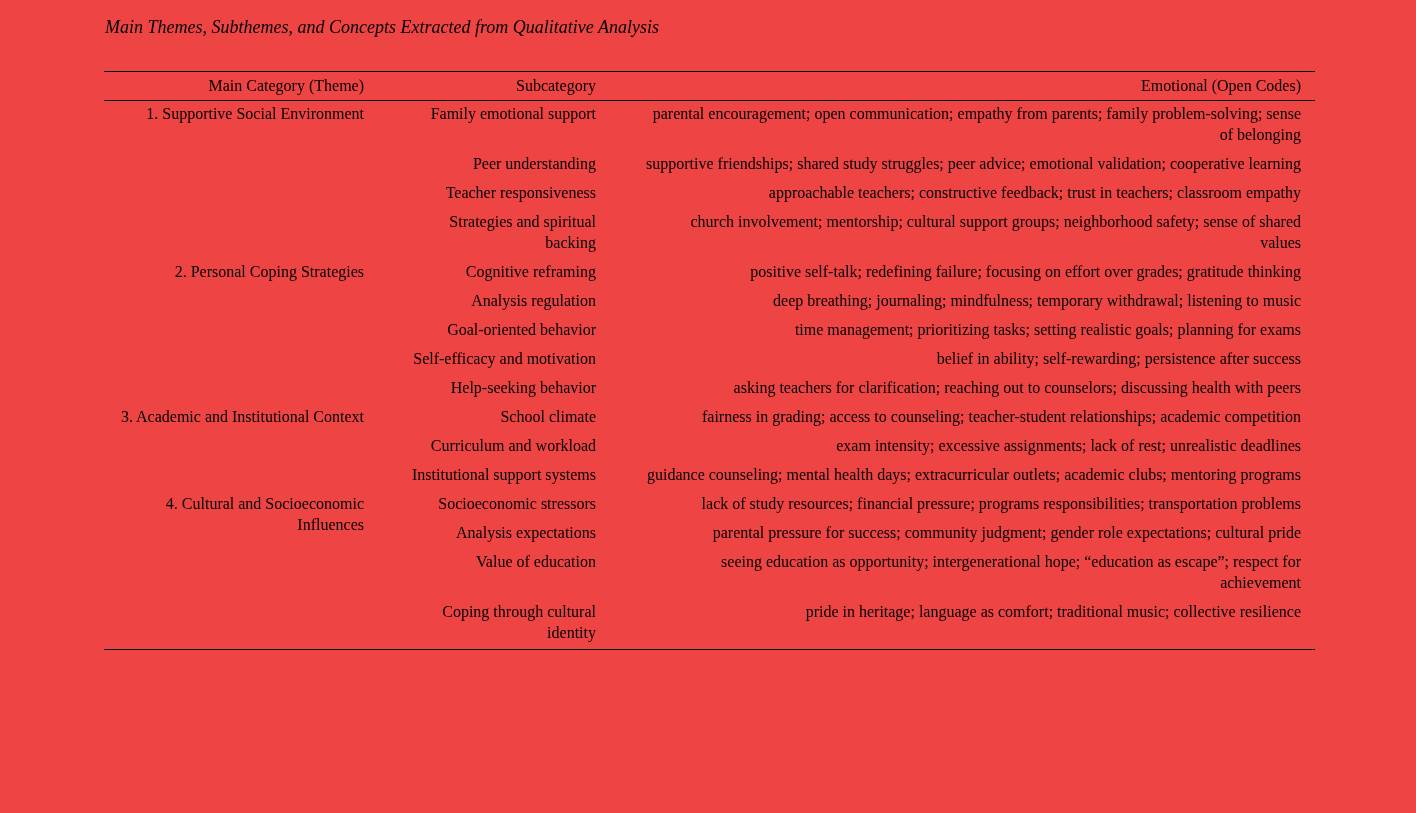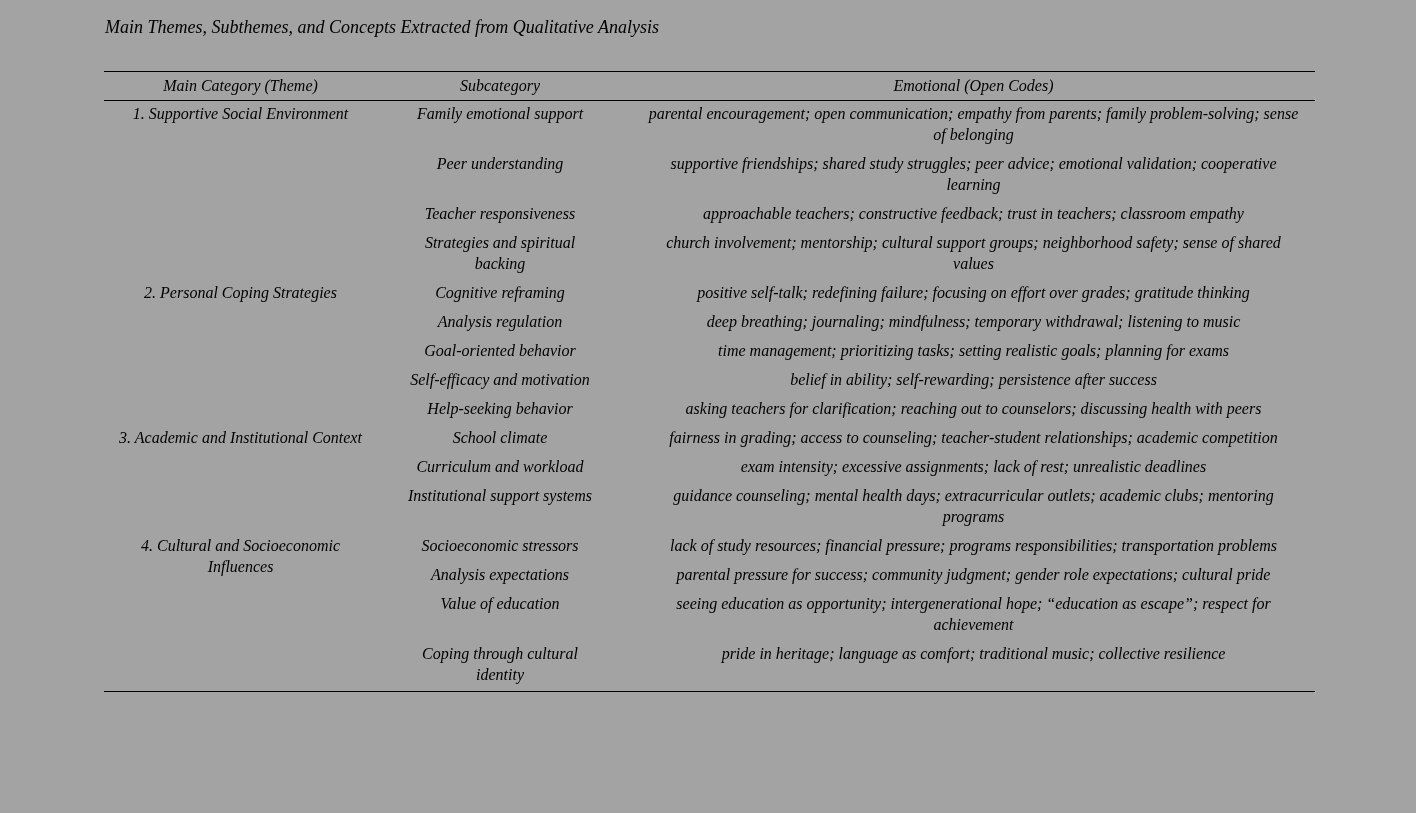--- a/index.html
+++ b/index.html
@@ -4,21 +4,21 @@
 <style>
   html, body {
     margin: 0;
     padding: 0;
     background: #ffffff;
   }
   .page {
     position: relative;
     width: 1416px;
     height: 813px;
-    background: #a3a3a3;
+    background: #ef4444;
     color: #000000;
     font-family: "Liberation Serif", "DejaVu Serif", serif;
     overflow: hidden;
   }
   .doc-title {
     position: absolute;
     left: 105px;
     top: 17px;
     font-size: 18px;
     font-style: italic;
@@ -33,25 +33,24 @@
     font-size: 16px;
     border-top: 1.5px solid #000000;
     border-bottom: 1.5px solid #000000;
   }
   table.themes-table thead tr {
     border-bottom: 1px solid #000000;
   }
   table.themes-table th,
   table.themes-table td {
     font-weight: normal;
-    text-align: center;
+    text-align: right;
     vertical-align: top;
     line-height: 21px;
     box-sizing: border-box;
-    font-style: italic;
   }
   table.themes-table th {
     padding: 3px 0 4px 0;
   }
   table.themes-table td {
     padding: 2px 0 6px 0;
   }
   .col-theme {
     width: 300px;
     padding-left: 13px !important;

